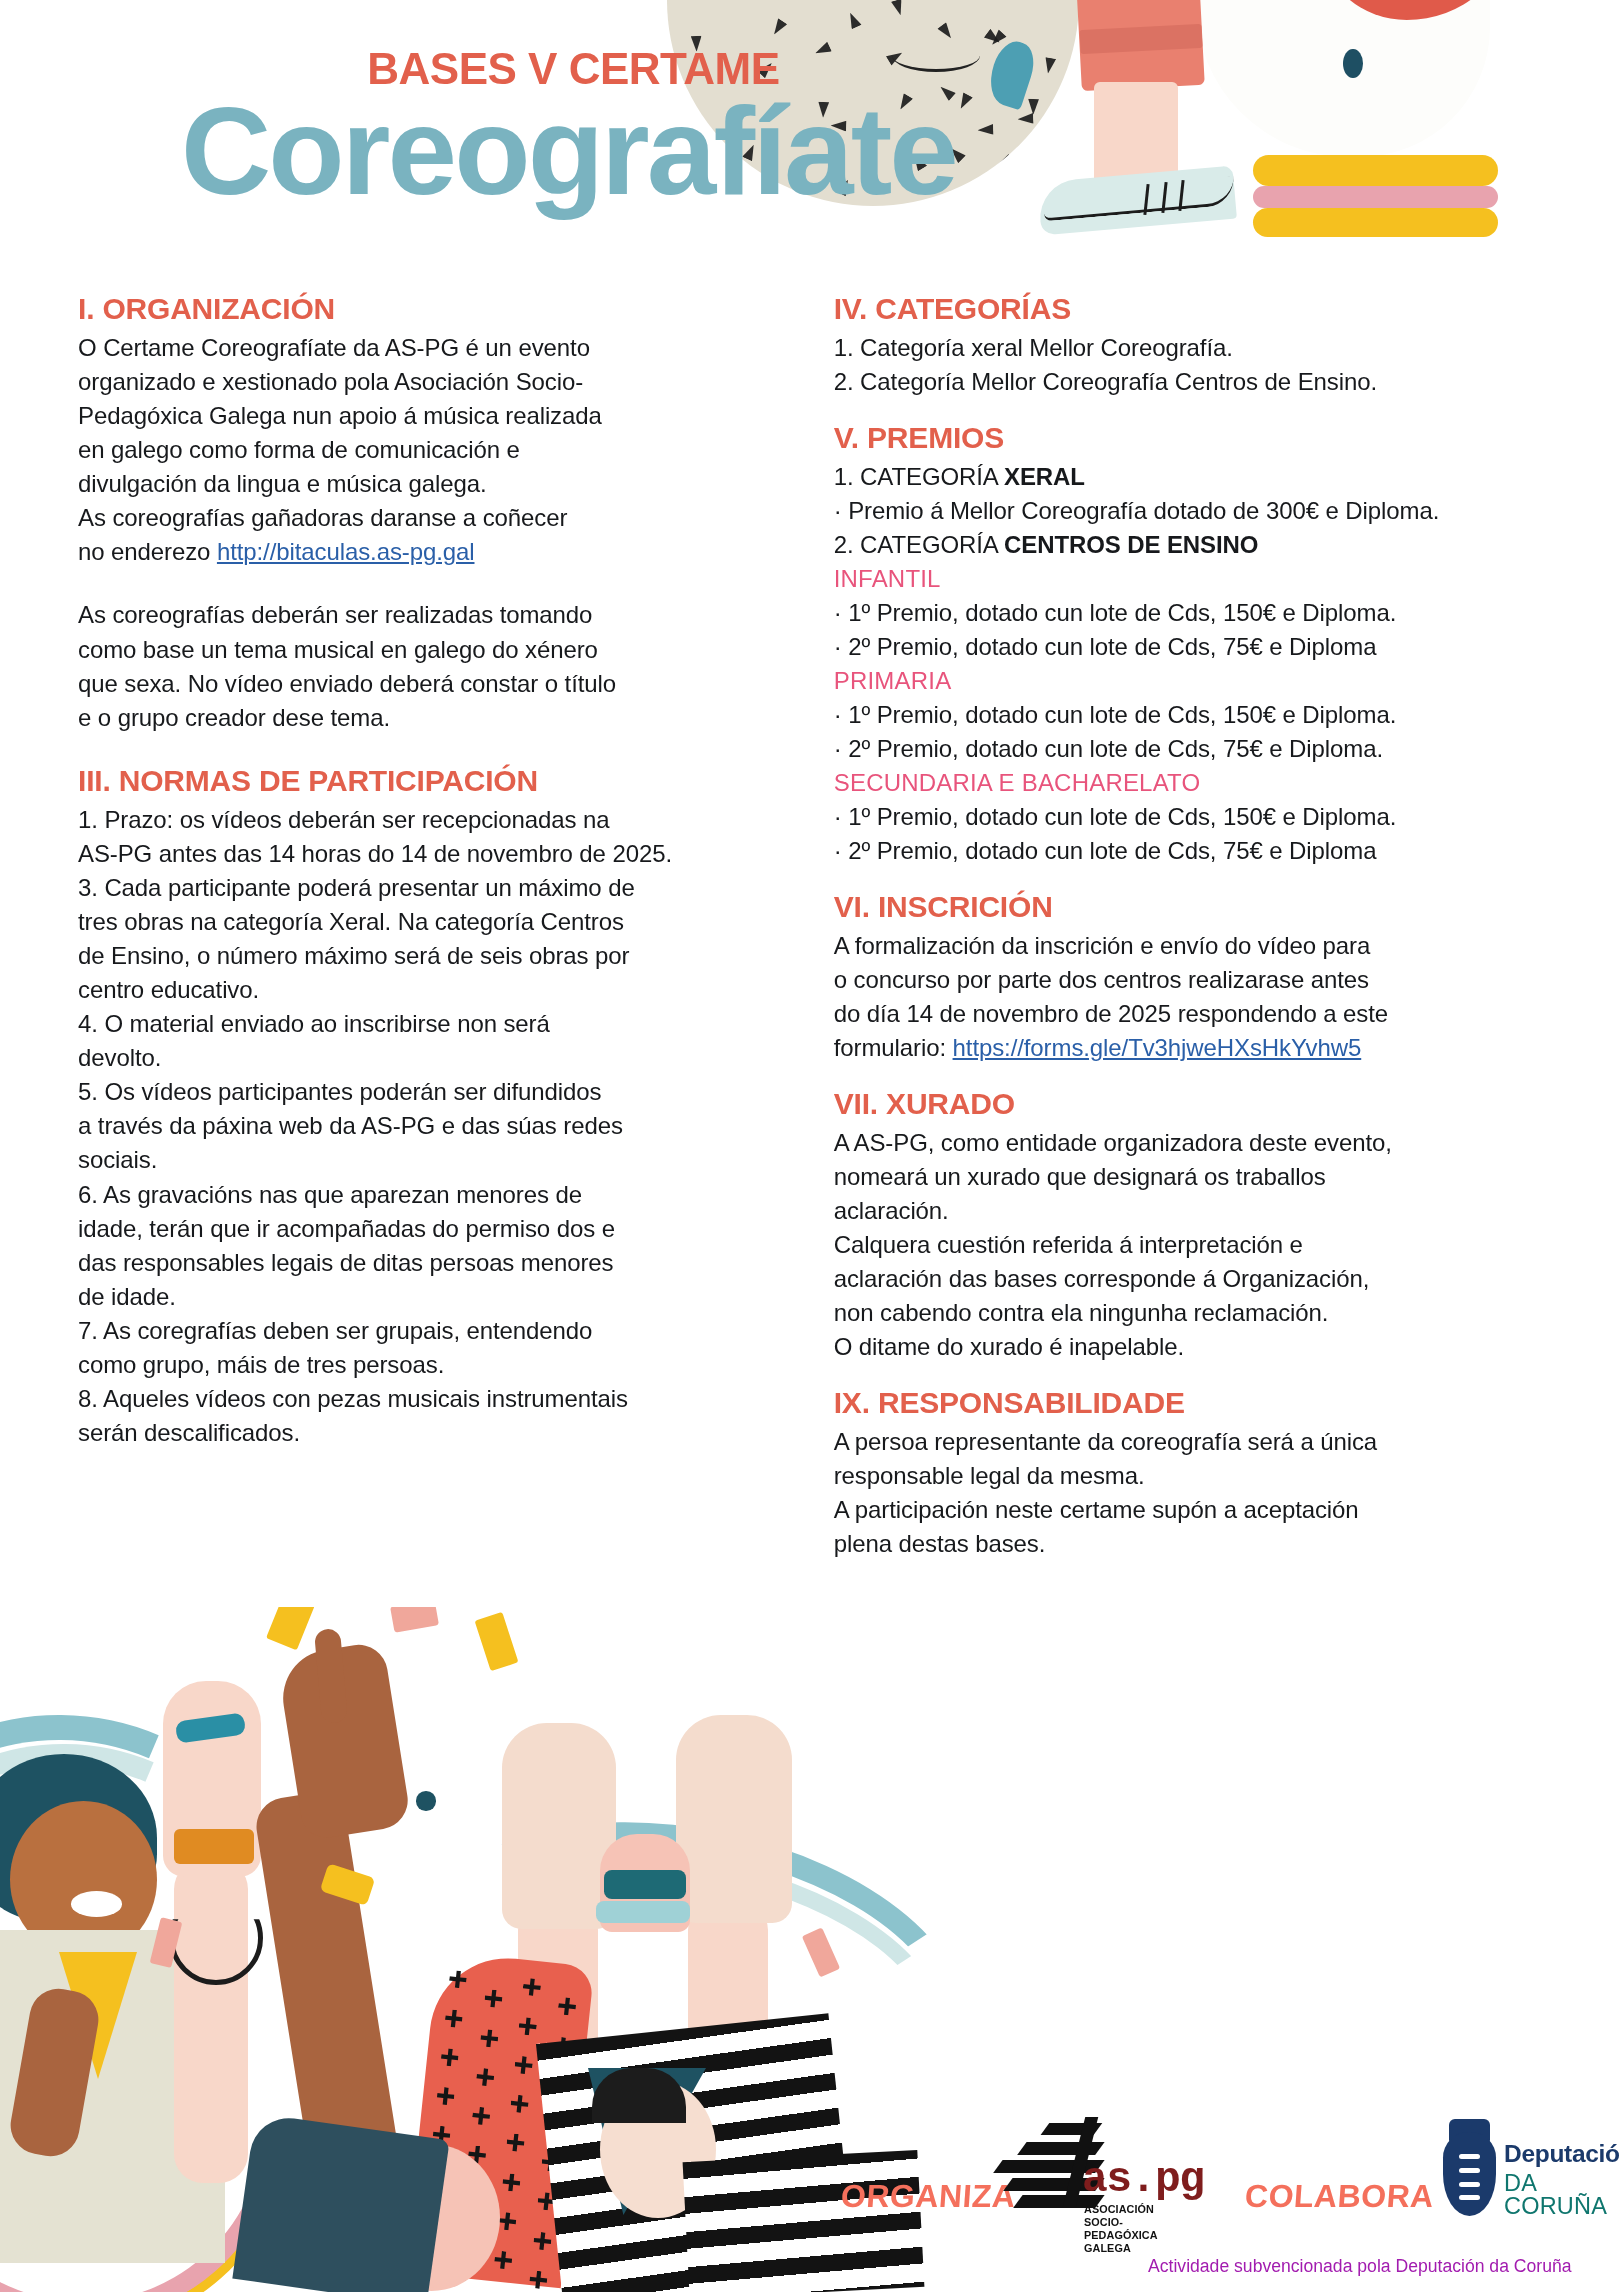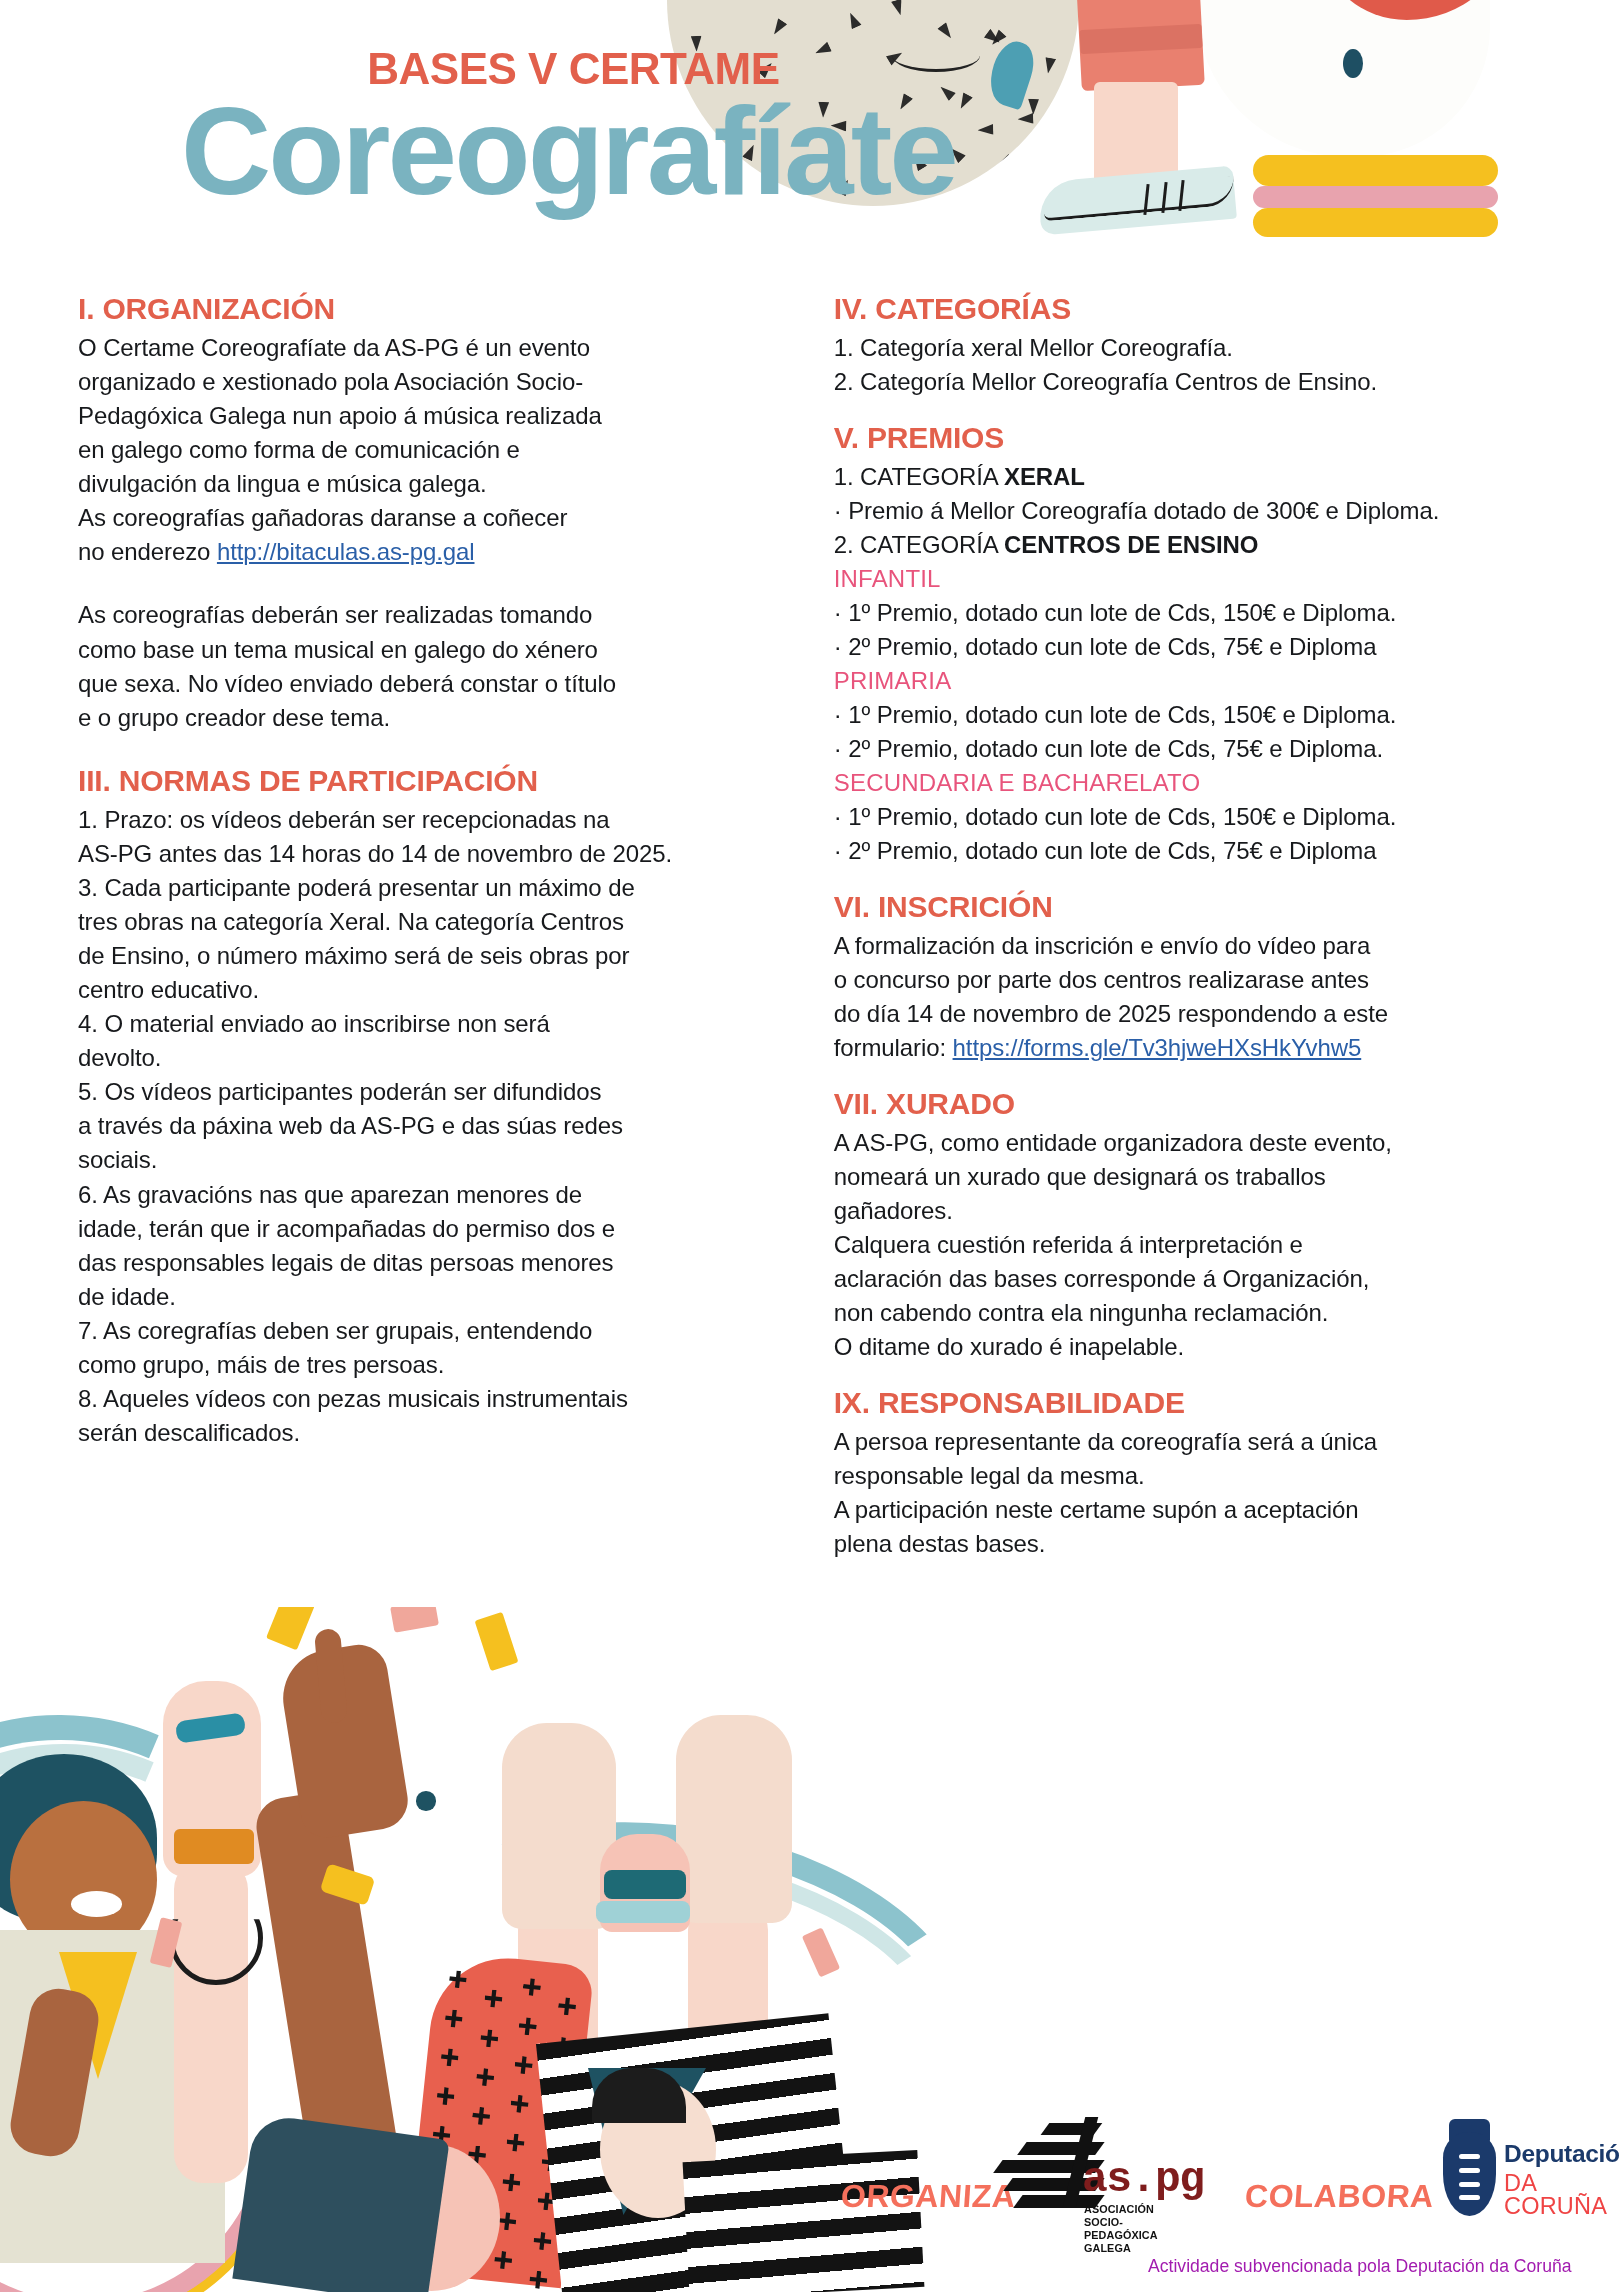--- a/index.html
+++ b/index.html
@@ -132,21 +132,21 @@
   .aspg-logo { position:absolute; left:998px; top:9.8px; width:186px; height:127px; }
   .aspg-mark { position:absolute; left:0; top:0; width:110px; height:90px; }
   .aspg-bar { position:absolute; background:#111; }
   .aspg-name { position:absolute; left:84px; top:41px; font-size:43px; font-weight:800; color:#7f1d1d; letter-spacing:-1.5px; line-height:1;font-family:Liberation Mono, monospace; }
   .aspg-sub { position:absolute; left:86px; top:86px; font-size:10.8px; font-weight:700; color:#111; line-height:1.22; letter-spacing:0.1px; }
   .dep-logo { position:absolute; left:1443px; top:11.8px; width:172px; height:118px; }
   .dep-shield { position:absolute; left:0; top:13.7px; width:53px; height:84px; background:#1b3a6b; border-radius:25.5px 25.5px 50% 50%; }
   .dep-crown { position:absolute; left:5.9px; top:0; width:41px; height:23.5px; background:#1b3a6b; border-radius:5.9px 5.9px 2px 2px; }
   .dep-stripe { position:absolute; left:15.7px; width:21.6px; height:4.9px; background:#fff; border-radius:2.9px; }
   .dep-t1 { position:absolute; left:61px; top:23.5px; font-size:24.5px; font-weight:800; color:#1b3a6b; line-height:1; letter-spacing:-0.3px; }
-  .dep-t2 { position:absolute; left:61px; top:53px; font-size:23.5px; font-weight:500; color:#ef4444; line-height:1; letter-spacing:0.2px; }
+  .dep-t2 { position:absolute; left:61px; top:53px; font-size:23.5px; font-weight:500; color:#0f766e; line-height:1; letter-spacing:0.2px; }
   .f-note {
     position:absolute; left:1148px; top:149px;
     font-size:17.6px; color:#a21caf; font-weight:400;
   }
 </style>
 </head>
 <body>
 
 <div class="poster">
 
@@ -284,21 +284,21 @@
         <p class="body">A formalización da inscrición e envío do vídeo para</p>
         <p class="body">o concurso por parte dos centros realizarase antes</p>
         <p class="body">do día 14 de novembro de 2025 respondendo a este</p>
         <p class="body"><span>formulario: </span><a class="link" href="#">https://forms.gle/Tv3hjweHXsHkYvhw5</a></p>
       </div>
 
       <div class="sec-block tight">
         <h2 class="sec">VII. XURADO</h2>
         <p class="body">A AS-PG, como entidade organizadora deste evento,</p>
         <p class="body">nomeará un xurado que designará os traballos</p>
-        <p class="body">gañadores.</p>
+        <p class="body">aclaración.</p>
         <p class="body">Calquera cuestión referida á interpretación e</p>
         <p class="body">aclaración das bases corresponde á Organización,</p>
         <p class="body">non cabendo contra ela ningunha reclamación.</p>
         <p class="body">O ditame do xurado é inapelable.</p>
       </div>
 
       <div class="sec-block">
         <h2 class="sec">IX. RESPONSABILIDADE</h2>
         <p class="body">A persoa representante da coreografía será a única</p>
         <p class="body">responsable legal da mesma.</p>

